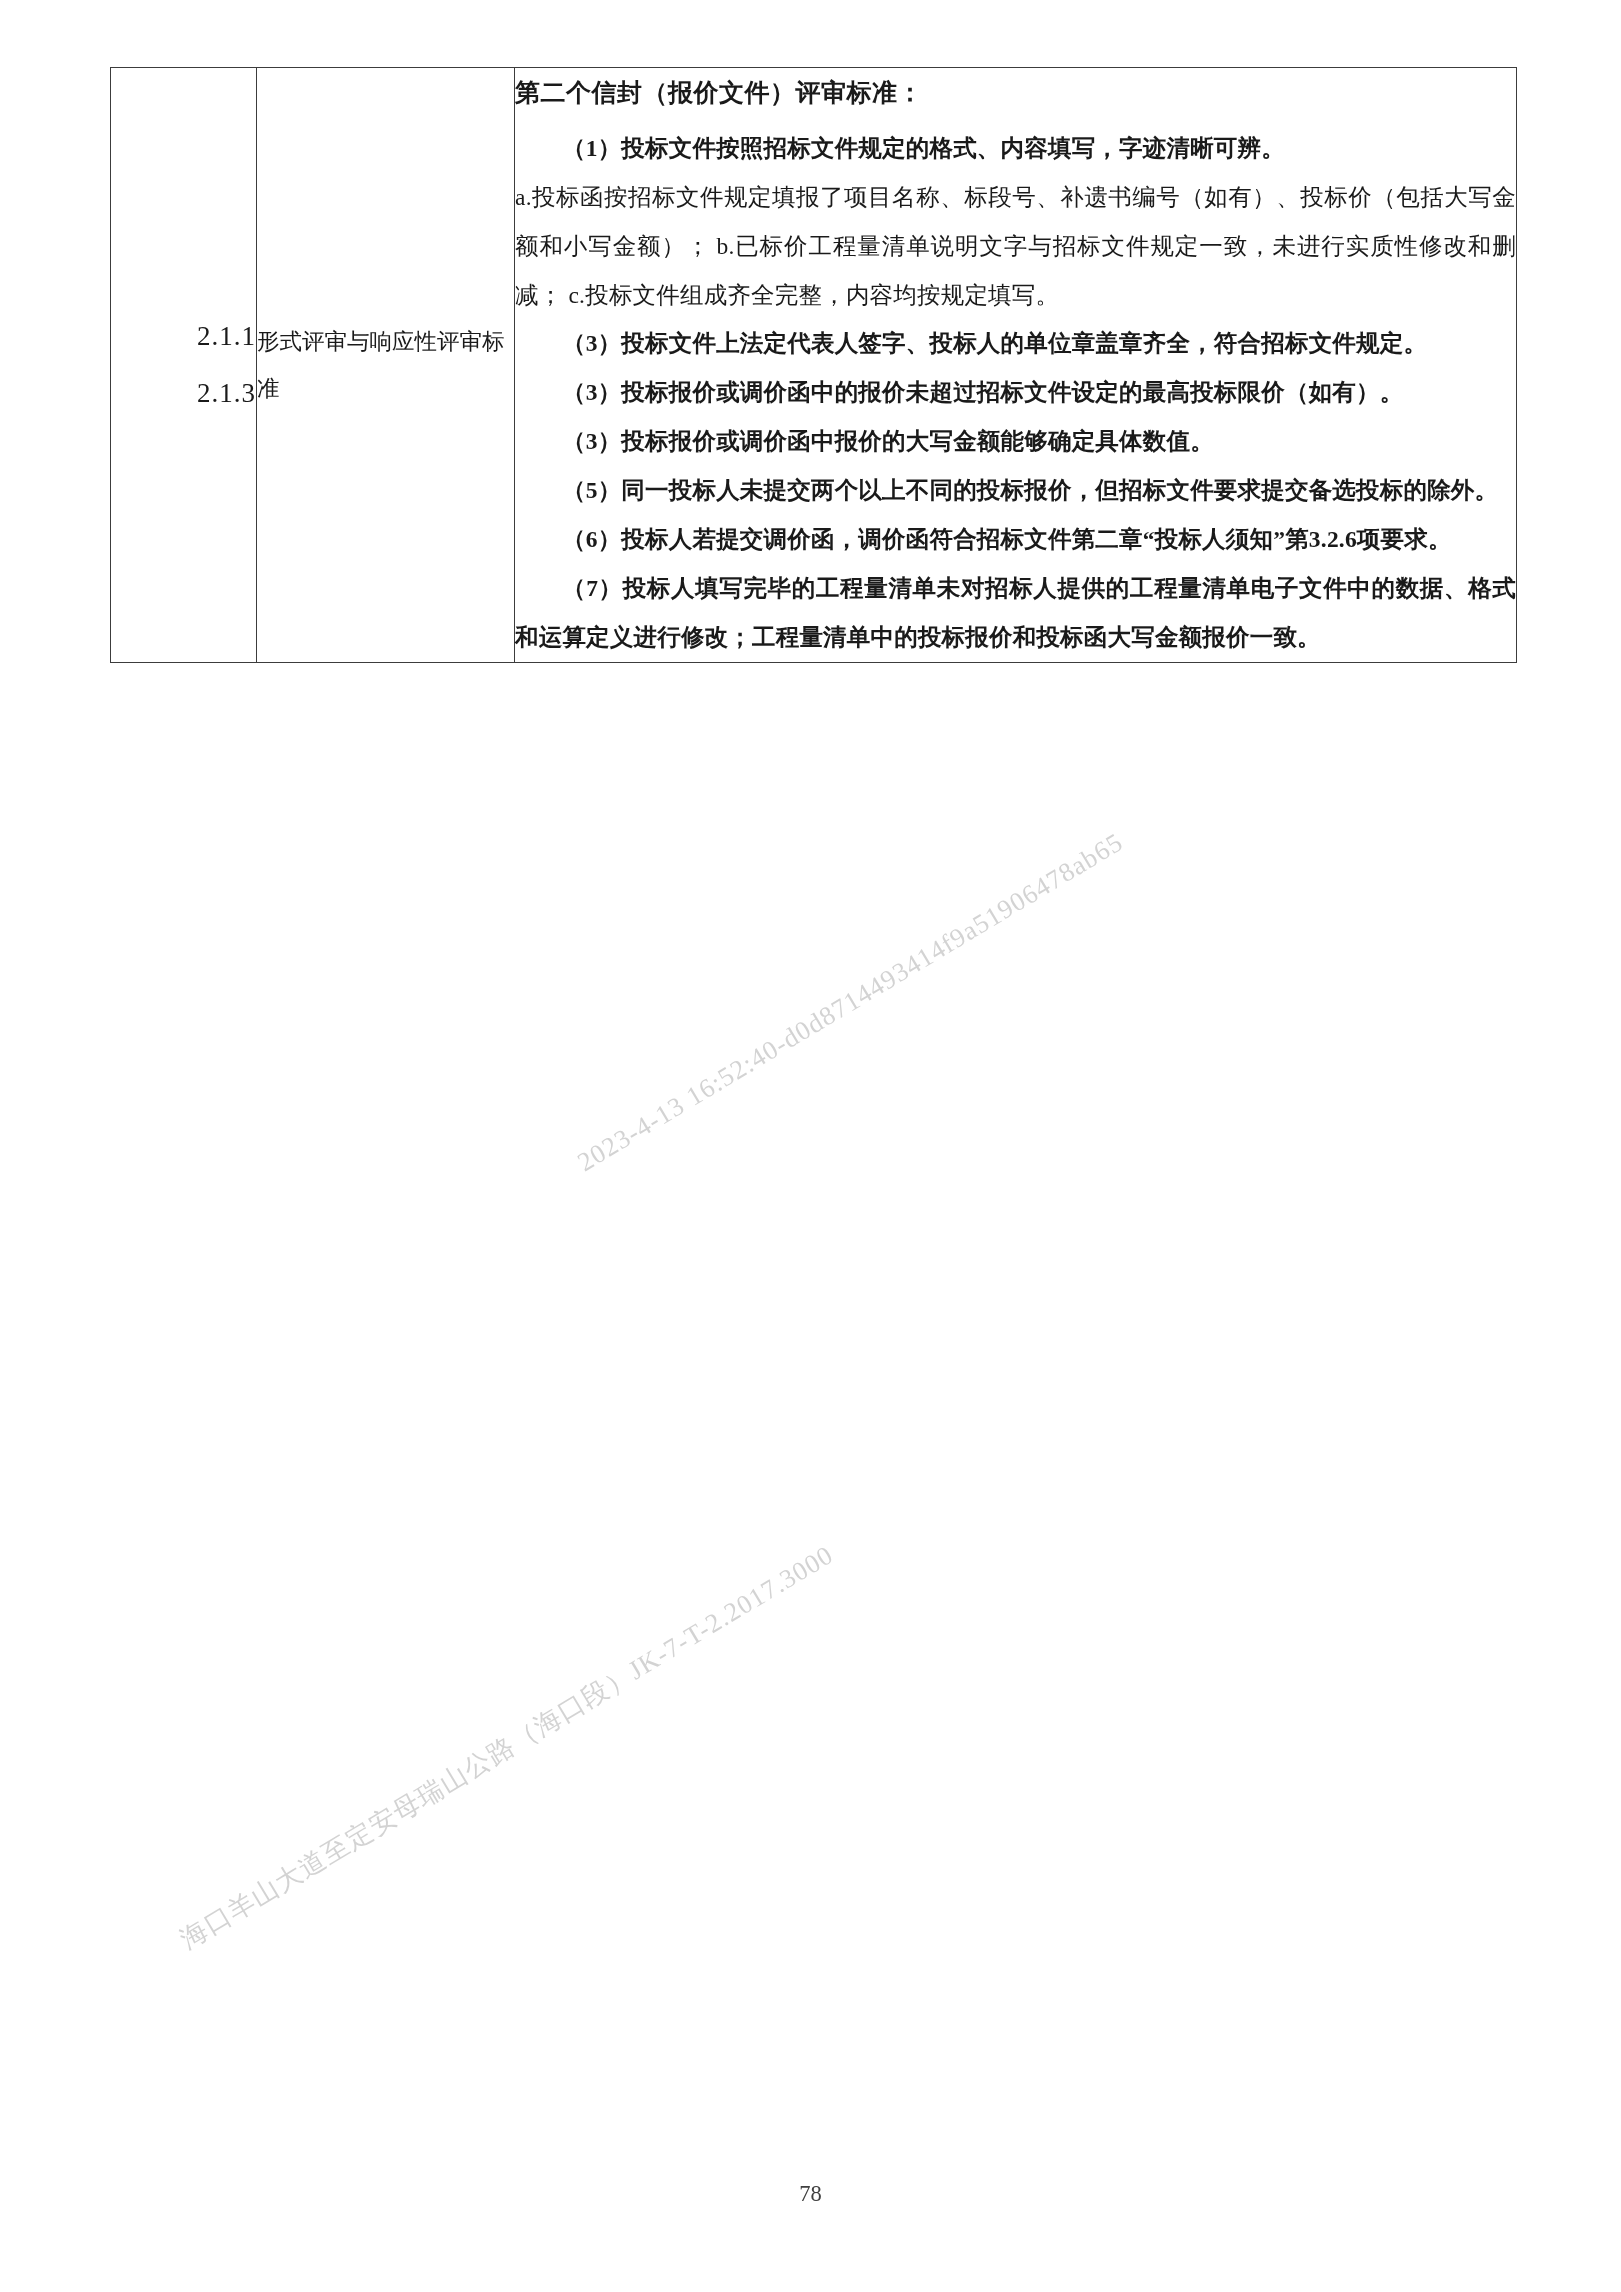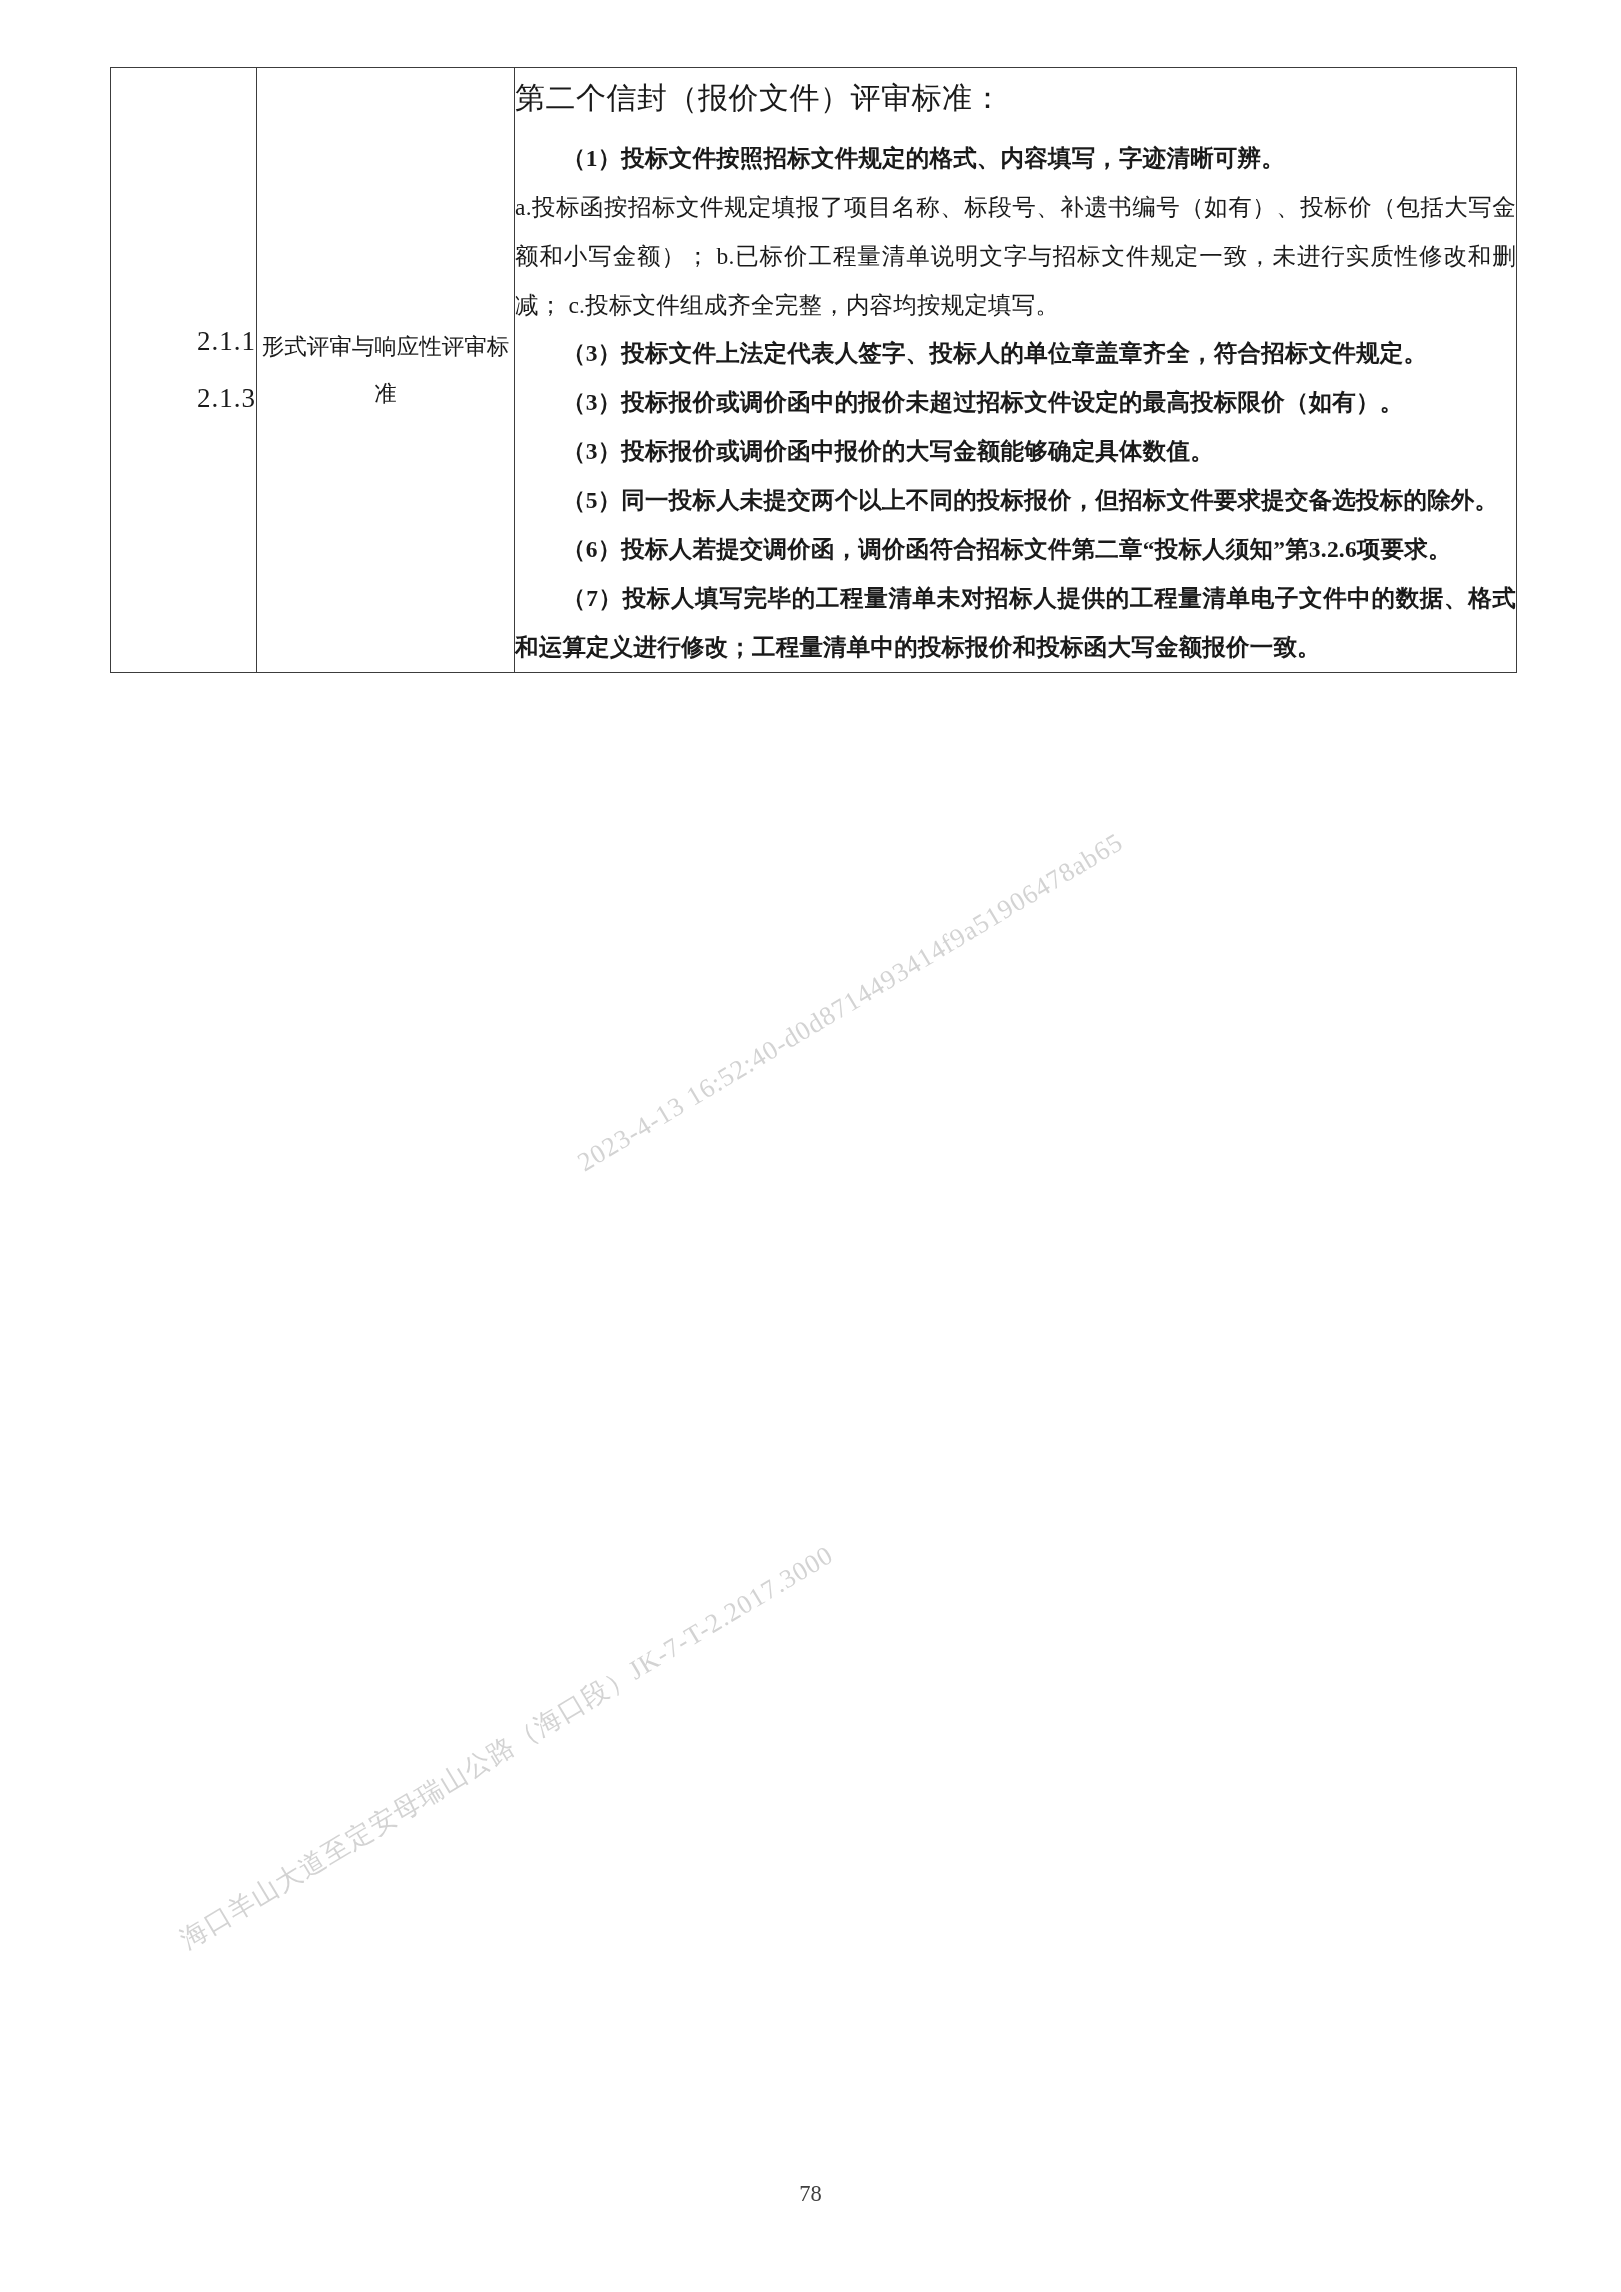--- a/index.html
+++ b/index.html
@@ -39,35 +39,35 @@
   }
   td.col-num {
     width: 145px;
     text-align: right;
     font-size: 27px;
     line-height: 2.1;
     letter-spacing: 1px;
   }
   td.col-title {
     width: 257px;
-    text-align: center;
+    text-align: left;
     font-size: 22.5px;
     line-height: 2.1;
     padding: 0 13.7px;
   }
   td.col-body {
     vertical-align: top;
     padding: 21.6px 29px 27.4px 25.5px;
   }
   .num-line {
     display: block;
   }
   .body-heading {
-    font-size: 30px;
-    font-weight: normal;
+    font-size: 25px;
+    font-weight: bold;
     line-height: 2.0;
     margin: 0 0 5.9px 0;
     letter-spacing: 0.5px;
   }
   .body-para {
     font-size: 23.5px;
     line-height: 2.08;
     margin: 0;
     text-align: justify;
     text-justify: inter-ideograph;

